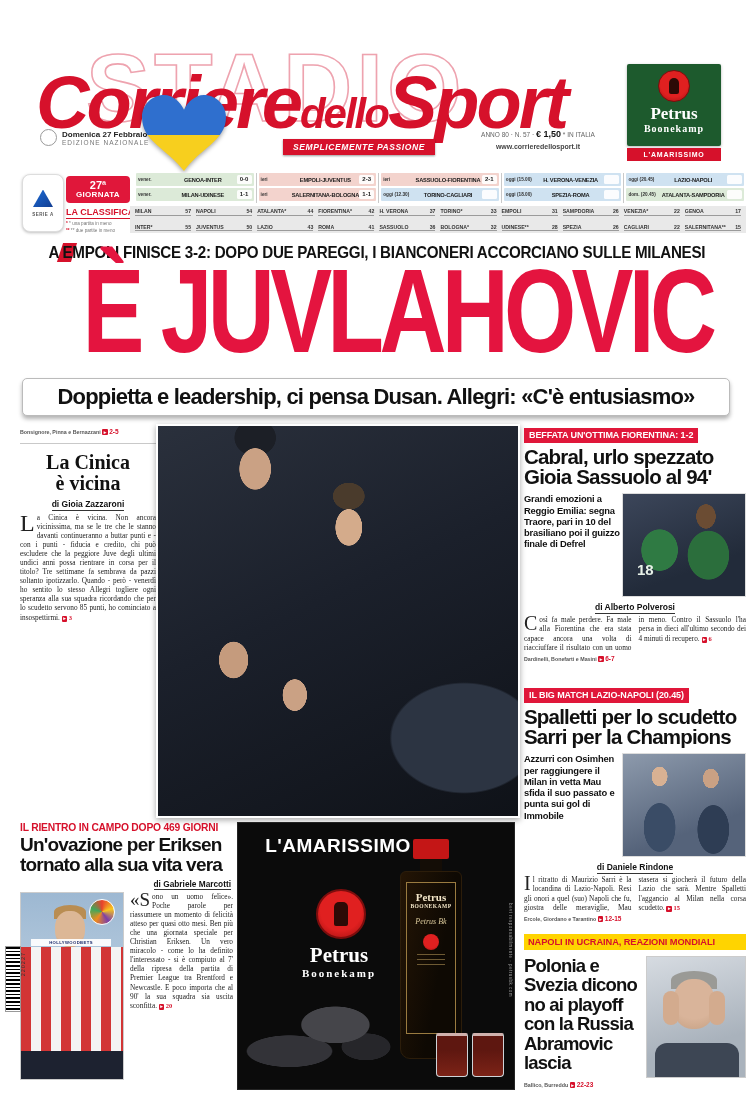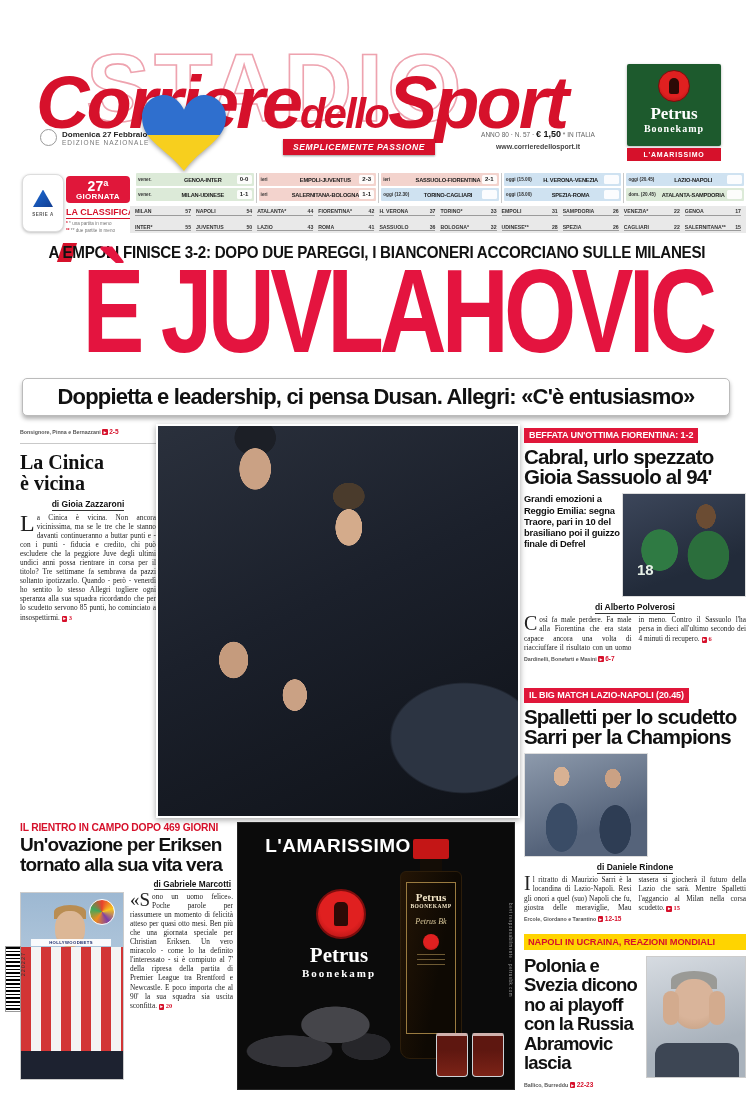--- a/index.html
+++ b/index.html
@@ -37,21 +37,21 @@
             font-weight:900;display:flex;align-items:center;justify-content:center;letter-spacing:.8px;}
 
   
   .badge{left:22px;top:174px;width:40px;height:56px;background:#fff;border:1px solid #ddd;border-radius:8px;
          box-shadow:0 1px 3px rgba(0,0,0,.25);display:flex;flex-direction:column;align-items:center;justify-content:center;}
   .seriea-mark{width:20px;height:20px;background:linear-gradient(140deg,#1b6bd6,#123a8c);
                clip-path:polygon(50% 0,100% 88%,0 88%);}
   .seriea-txt{font-size:4.5px;font-weight:bold;color:#555;letter-spacing:.5px;margin-top:2px;}
   .roundbox{left:66px;top:176px;width:64px;height:27px;background:#e0173a;border-radius:4px;color:#fff;
             display:flex;flex-direction:column;align-items:center;justify-content:center;font-weight:900;line-height:1;}
-  .roundbox .r1{font-size:14px;}
+  .roundbox .r1{font-size:11px;}
   .roundbox .r2{font-size:8px;letter-spacing:.3px;}
   .clslabel{left:66px;top:207px;font-size:9px;font-weight:900;color:#d6112b;border-bottom:1.5px solid #d6112b;padding-bottom:1px;}
   .legend{left:66px;top:221px;font-size:4.6px;color:#777;line-height:1.5;}
   .legend i{font-style:normal;color:#d6112b;font-weight:bold;}
   .fxgrid{left:134px;top:173px;width:612px;display:flex;}
   .fxcol{flex:1;padding:0 2px;}
   .fxcol + .fxcol{border-left:1px solid #c9c9c9;}
   .fx{height:13px;margin-bottom:2px;display:flex;align-items:center;padding:0 2px;border-radius:1px;}
   .fri,.tom{background:#dcead8;}
   .yest{background:#f3d3cd;}
@@ -86,21 +86,21 @@
   .bylctr span{border-bottom:1px solid #333;padding-bottom:1px;}
   .microbyl{font-size:5.3px;color:#555;font-weight:bold;margin-top:3px;}
   .chipbar{display:inline-block;background:#e0173a;color:#fff;font-weight:900;font-size:9px;
            padding:2.5px 5px;letter-spacing:-.1px;}
   .h2{font-size:20.5px;font-weight:900;line-height:1.02;letter-spacing:-.8px;margin-top:4px;}
 
   
   .leftcol{left:20px;top:425px;width:136px;}
   .serbo{font-size:12.4px;font-weight:800;line-height:1.17;letter-spacing:-.3px;color:#0d0d0d;}
   .div1{border-top:1px solid #c9c9c9;margin:8px 0;}
-  .cinica-t{font-family:"Liberation Serif",serif;font-weight:bold;font-size:20px;line-height:1.05;}
+  .cinica-t{text-align:center;font-family:"Liberation Serif",serif;font-weight:bold;font-size:20px;line-height:1.05;}
   .cinica-b{font-size:7.3px;line-height:1.24;margin-top:4px;}
 
   
   .mainphoto{left:156px;top:424px;width:364px;height:394px;border:2px solid #fff;box-sizing:border-box;
     box-shadow:0 2px 6px rgba(0,0,0,.35);
     background:
       radial-gradient(ellipse 26px 34px at 27% 11%,#caa184 0 60%,rgba(0,0,0,0) 62%),
       radial-gradient(ellipse 34px 30px at 27% 3%,#1c1f26 0 60%,rgba(0,0,0,0) 62%),
       radial-gradient(ellipse 22px 30px at 53% 26%,#d4ab8b 0 60%,rgba(0,0,0,0) 62%),
       radial-gradient(ellipse 26px 22px at 53% 18%,#4a3b2c 0 60%,rgba(0,0,0,0) 62%),
@@ -474,20 +474,21 @@
     </div>
   </div>
 
   <div class="abs rc" style="top:684px;">
     <div class="chipbar">IL BIG MATCH LAZIO-NAPOLI (20.45)</div>
     <div class="h2">
       <div>Spalletti per lo scudetto</div>
       <div>Sarri per la Champions</div>
     </div>
     <div class="leadrow">
+      <div class="lead">Azzurri con Osimhen per raggiungere il Milan in vetta Mau sfida il suo passato e punta sui gol di Immobile</div>
       <div class="photo-b"></div>
     </div>
     <div class="bylctr"><span>di Daniele Rindone</span></div>
     <div class="serif body2">
       <span class="dc" style="font-size:20px;">I</span><span>l ritratto di Maurizio Sarri è la locandina di Lazio-Napoli. Resi gli onori a quel (suo) Napoli che fu, giostra delle meraviglie, Mau stasera si giocherà il futuro della Lazio che sarà. Mentre Spalletti l'aggancio al Milan nella corsa scudetto.</span>
       <span class="pref"><span class="pbox">▸</span><span>15</span></span>
     </div>
     <div class="microbyl">
       <span>Ercole, Giordano e Tarantino</span>
       <span class="pref"><span class="pbox">▸</span><span>12-15</span></span>

